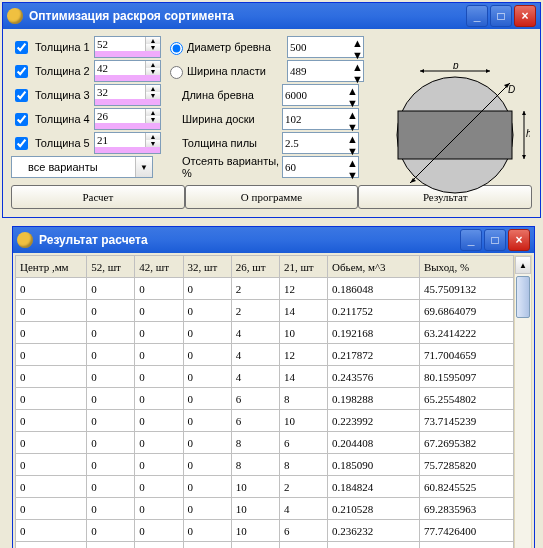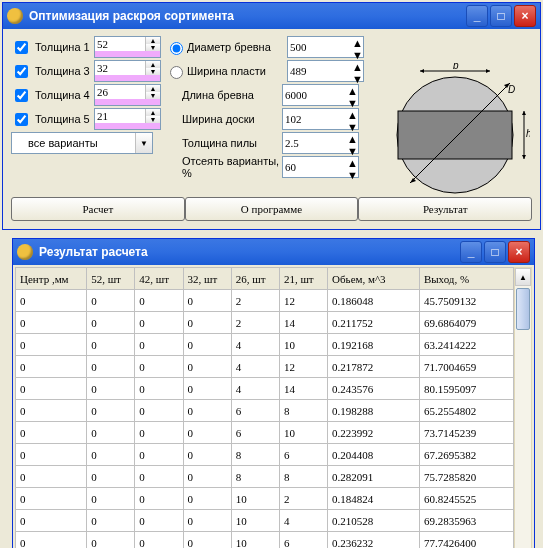--- a/index.html
+++ b/index.html
@@ -20,21 +20,21 @@
   .spin .btns{width:15px;display:flex;flex-direction:column}
   .spin .b{flex:1;background:linear-gradient(#fefefe,#e3e3e3);border-left:1px solid #c0c0c0;display:flex;align-items:center;justify-content:center;font-size:7px;cursor:pointer;color:#000}
   .col1{width:150px}
   .col2{width:220px;padding-left:4px}
   .radio{width:13px;height:13px;margin-right:4px}
   .rlab{display:inline-block;width:100px}
   .sel{width:140px;height:20px;border:1px solid #7F9DB9;background:#fff;display:flex;align-items:center}
   .sel span{flex:1;padding:0 16px}
   .sel .dd{width:16px;height:100%;background:linear-gradient(#fefefe,#e3e3e3);border-left:1px solid #c0c0c0;display:flex;align-items:center;justify-content:center;font-size:8px}
   .btn{height:22px;background:linear-gradient(#fefefe,#ECE9D8);border:1px solid #707070;border-radius:3px;display:flex;align-items:center;justify-content:center;cursor:pointer;font:11px Tahoma}
-  .btnrow{display:flex;margin-top:18px}
+  .btnrow{display:flex;margin-top:6px}
   .btnrow .btn{flex:1}
   .diagram{width:150px;height:136px;position:absolute;right:10px;top:34px}
   .spin2{display:inline-flex;align-items:stretch;height:20px;background:#fff;border:1px solid #7F9DB9}
   .spin2 input{width:60px;border:0;font:11px Tahoma;padding:5px 2px;outline:none}
   .body2{padding:2px;display:flex}
   table{border-collapse:collapse;table-layout:fixed;width:100%}
   th,td{border:1px solid #C0C0C0;font:11px Tahoma;padding:2px 4px;text-align:left;height:17px;overflow:hidden;white-space:nowrap}
   th{background:#ECE9D8;font-weight:normal}
   td{background:#fff}
   .scrollbar{width:16px;background:#F5F3E9;position:relative;border:1px solid #e0d8b8}
@@ -62,20 +62,31 @@
   <div class="spin">
               <input value="52" style="">
               <div class="btns">
                 <div class="b">▲</div>
                 <div class="b">▼</div>
               </div>
             </div>
           </div>
           <div class="row">
             <input type="checkbox" class="cb" checked="" style="">
+  <span class="lbl">Толщина 2</span>
+  <div class="spin">
+              <input value="42" style="">
+              <div class="btns">
+                <div class="b">▲</div>
+                <div class="b">▼</div>
+              </div>
+            </div>
+          </div>
+          <div class="row">
+            <input type="checkbox" class="cb" checked="" style="">
   <span class="lbl">Толщина 3</span>
   <div class="spin">
               <input value="32" style="">
               <div class="btns">
                 <div class="b">▲</div>
                 <div class="b">▼</div>
               </div>
             </div>
           </div>
           <div class="row">
@@ -322,21 +333,21 @@
               <td>0.204408</td>
               <td>67.2695382</td>
             </tr>
             <tr>
               <td>0</td>
               <td>0</td>
               <td>0</td>
               <td>0</td>
               <td>8</td>
               <td>8</td>
-              <td>0.282091</td>
+              <td>0.185090</td>
               <td>75.7285820</td>
             </tr>
             <tr>
               <td>0</td>
               <td>0</td>
               <td>0</td>
               <td>0</td>
               <td>10</td>
               <td>2</td>
               <td>0.184824</td>

